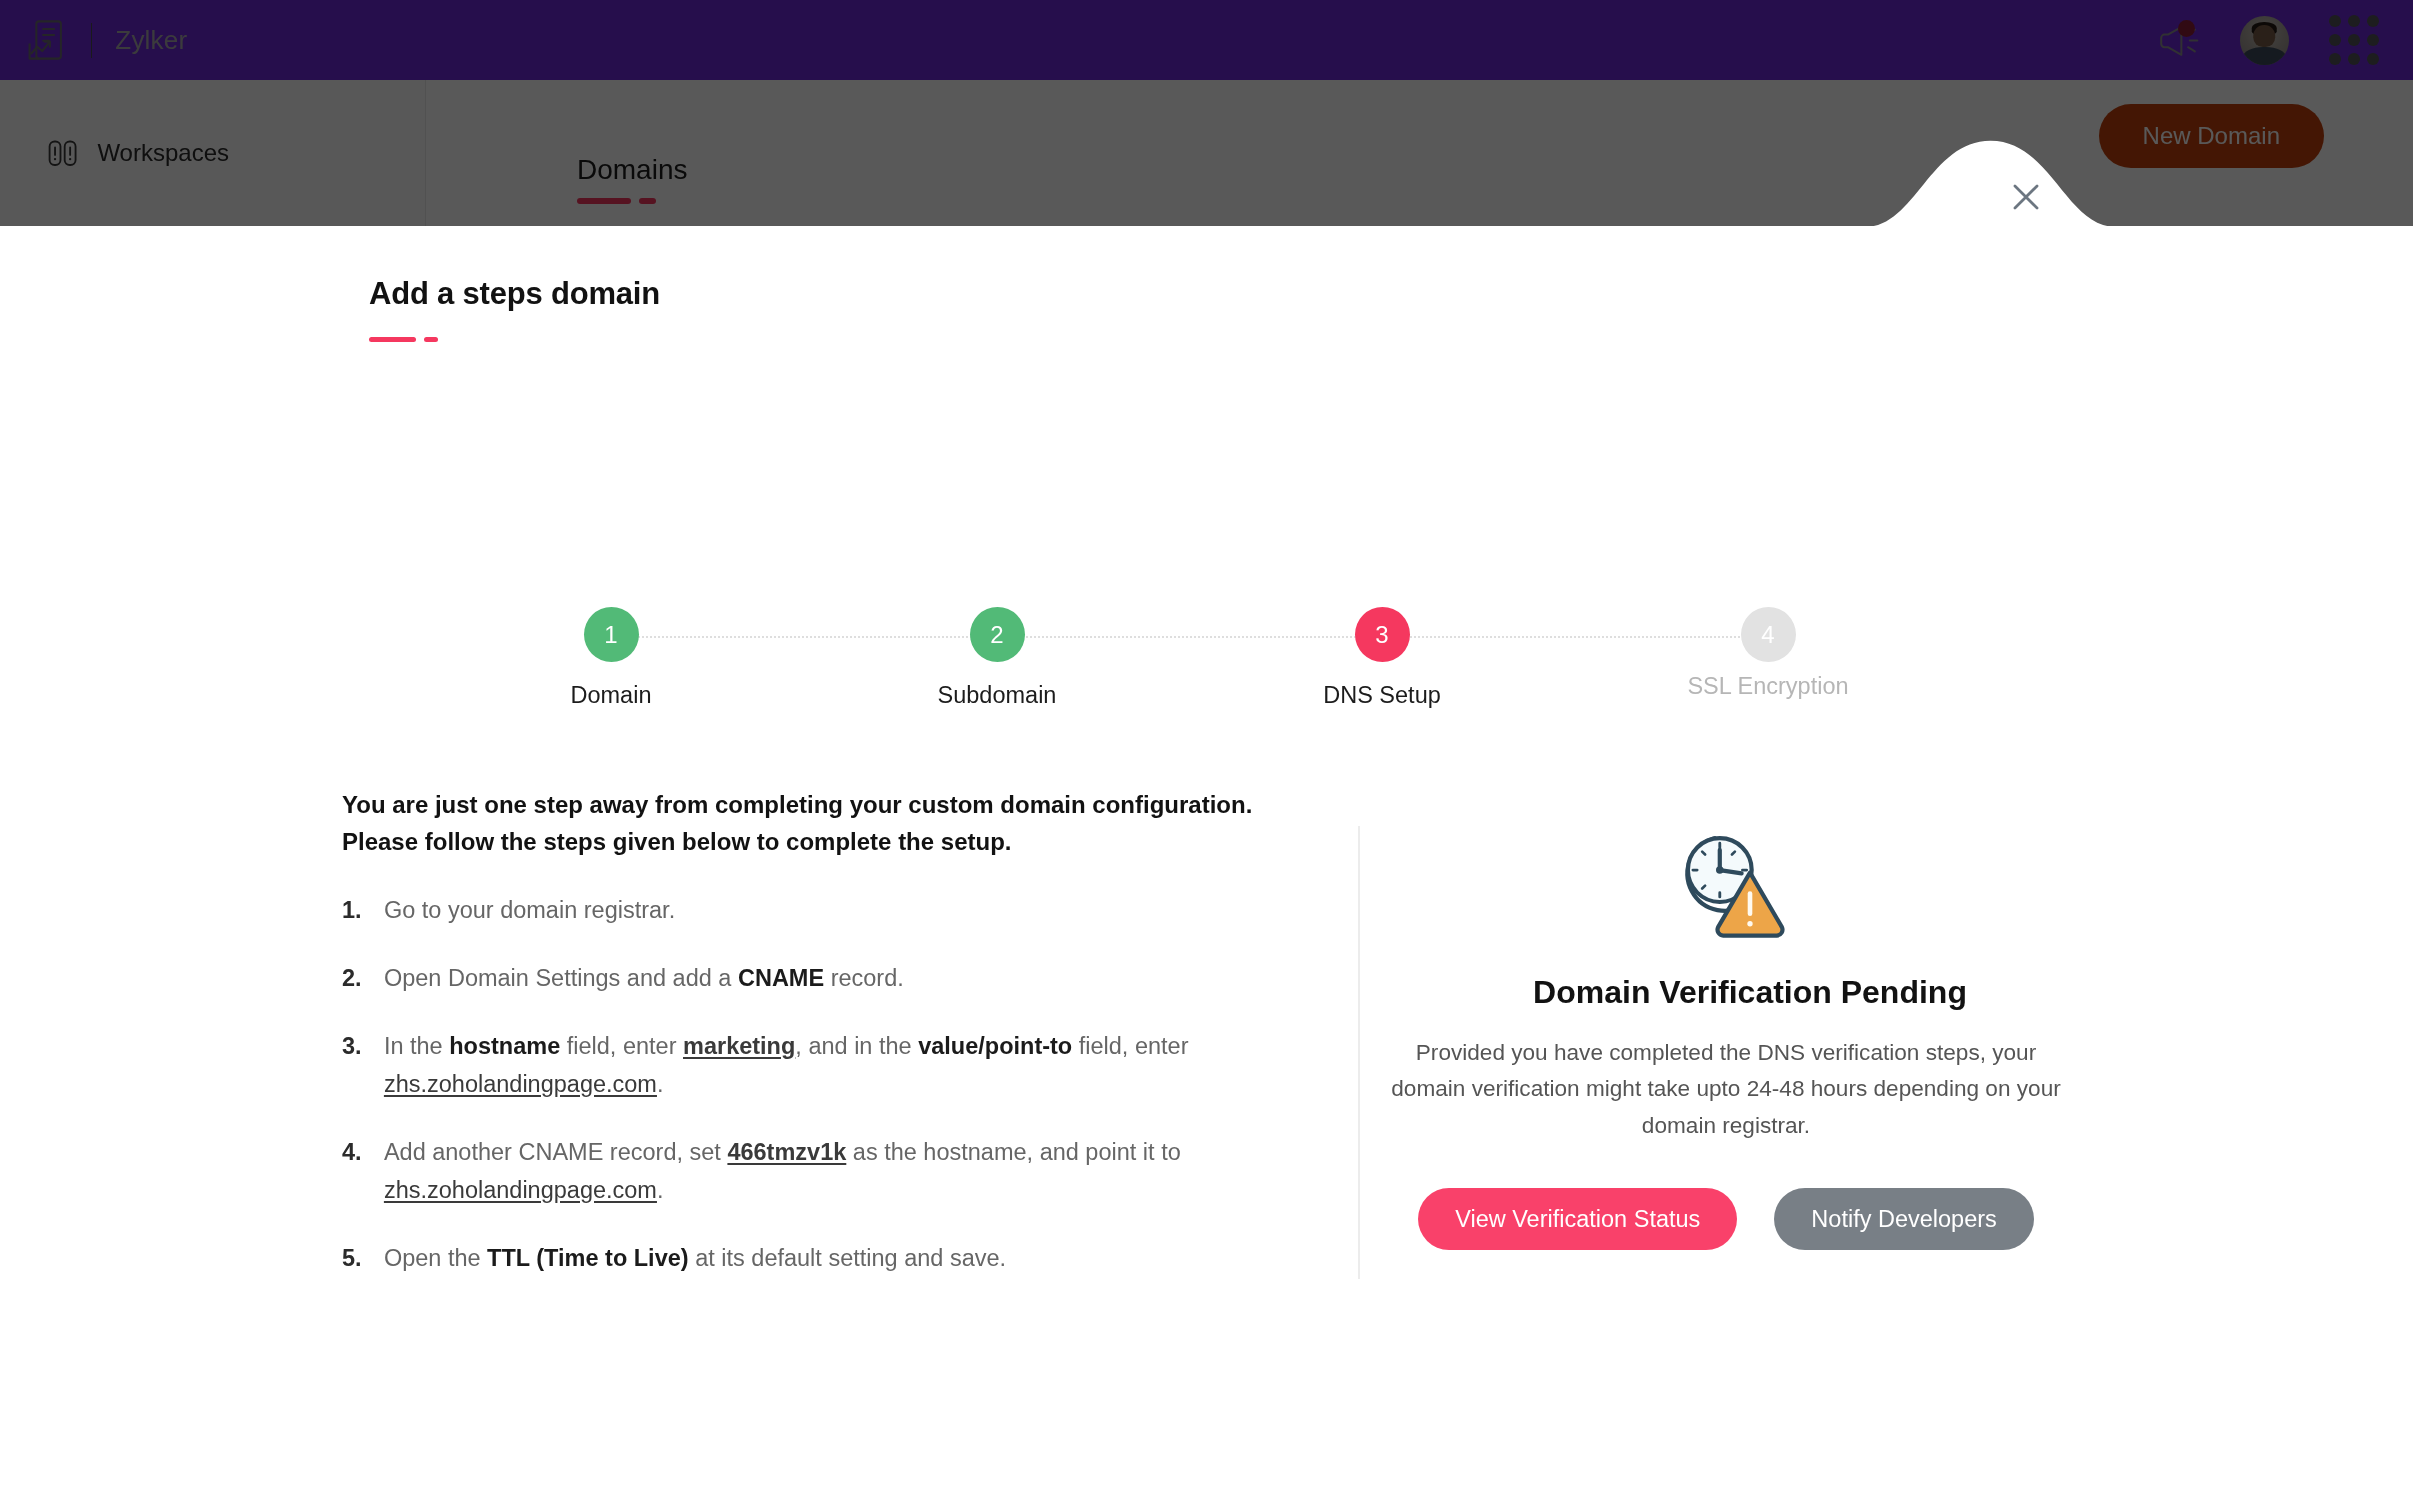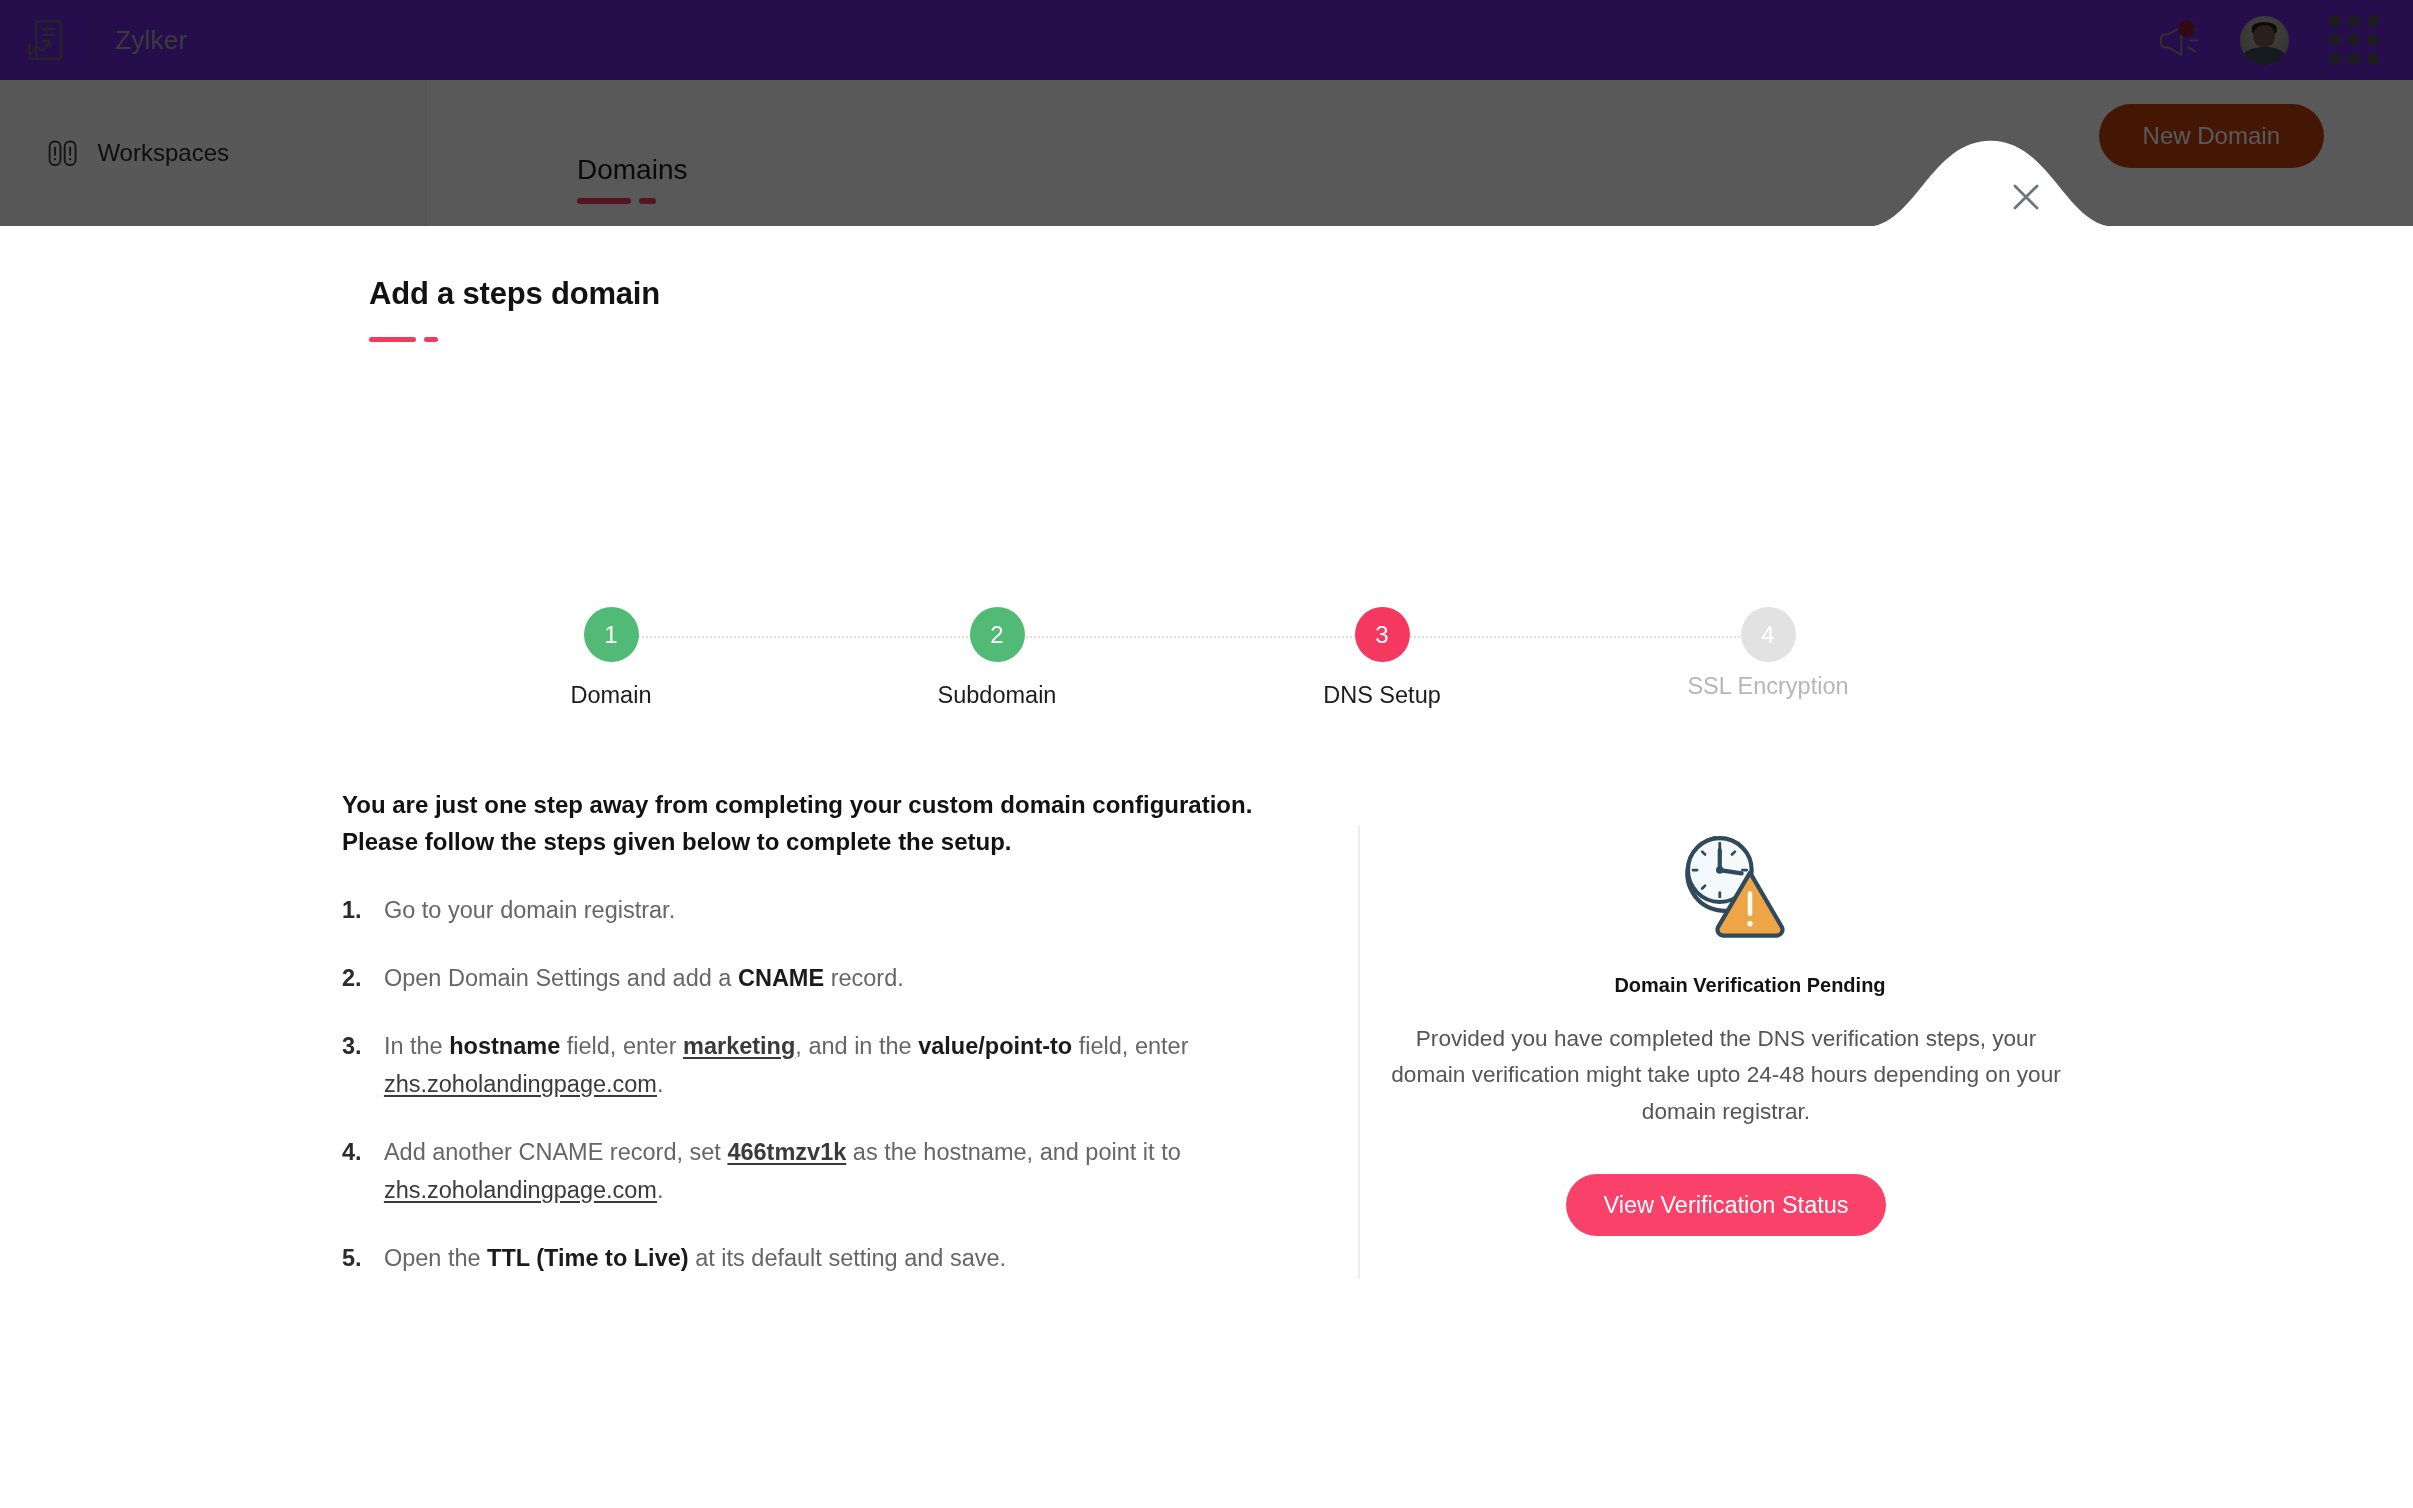--- a/index.html
+++ b/index.html
@@ -168,21 +168,21 @@
   }
 
   
   .right-panel {
     position: absolute; left: 1391px; top: 592px; width: 670px;
     display: flex; flex-direction: column; align-items: center;
   }
   .pending-icon { width: 141px; height: 126px; }
   .pending-icon svg { display: block; }
   .pending-title {
-    margin-top: 30px; font-size: 20px; font-weight: 700; color: #121212; text-align: center; margin-left: 48px;
+    margin-top: 30px; font-size: 32px; font-weight: 700; color: #121212; text-align: center; margin-left: 48px;
   }
   .pending-desc {
     margin-top: 23.5px; font-size: 22.6px; line-height: 1.62; color: #555555;
     text-align: center; width: 670px;
   }
   .panel-actions { margin-top: 44px; display: flex; gap: 37px; }
   .btn {
     border: none; border-radius: 34px; height: 62px; padding: 0 37px;
     font-size: 23.5px; font-family: inherit; color: #ffffff; cursor: pointer;
     display: flex; align-items: center; justify-content: center; white-space: nowrap;
@@ -350,19 +350,20 @@
             <path d="M55 40l3.5 3.5M94 40l-3.5 3.5M55 84l3.5-3.5" stroke="#2e4a5c" stroke-width="3.2" stroke-linecap="round"></path>
             <path d="M112 65 L150 130 A7 7 0 01144 140 H80 A7 7 0 0174 130 Z" fill="#eda548" stroke="#2e4a5c" stroke-width="5" stroke-linejoin="round"></path>
             <path d="M112 90v24" stroke="#fffaf0" stroke-width="5.5" stroke-linecap="round"></path>
             <circle cx="112" cy="126" r="3.2" fill="#fffaf0"></circle>
           </svg>
         </span>
         <div class="pending-title">Domain Verification Pending</div>
         <div class="pending-desc">Provided you have completed the DNS verification steps, your domain verification might take upto 24-48 hours depending on your domain registrar.</div>
         <div class="panel-actions">
           <button class="btn primary">View Verification Status</button>
+          <button class="btn secondary">Notify Developers</button>
         </div>
       </div>
 
     </div>
   </div>
 </div>
 
 
 </body></html>

